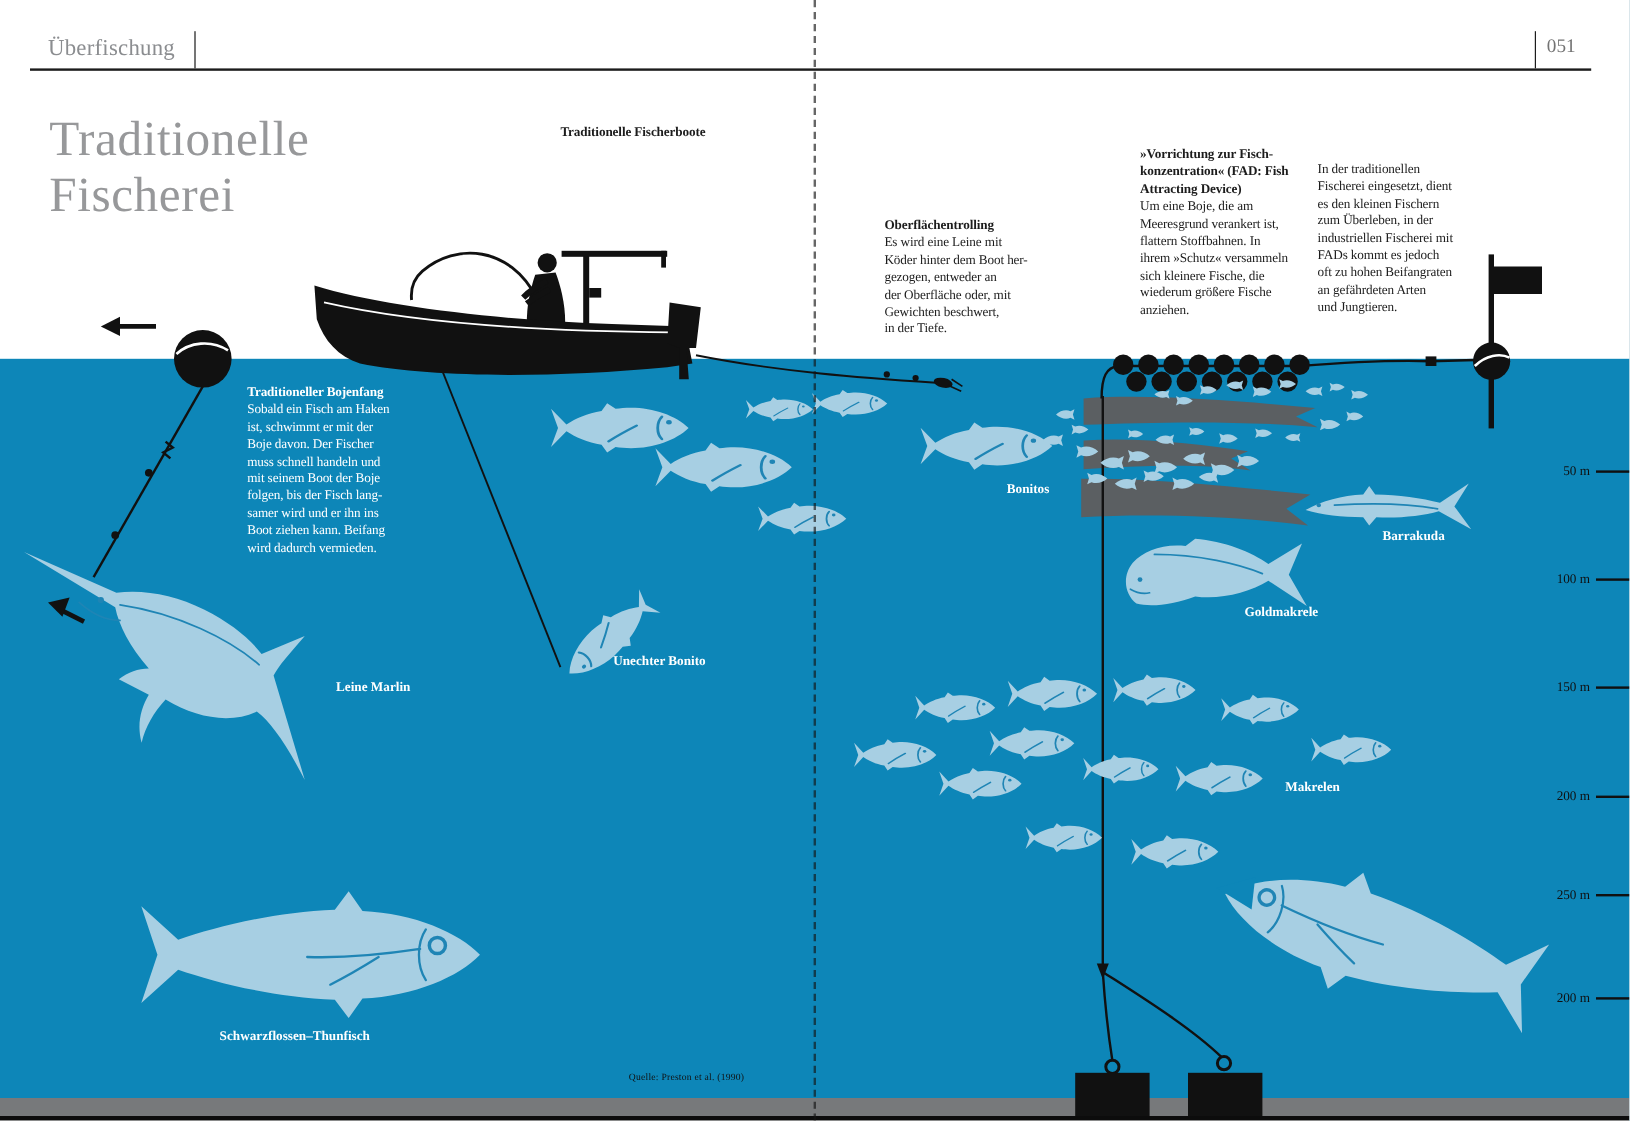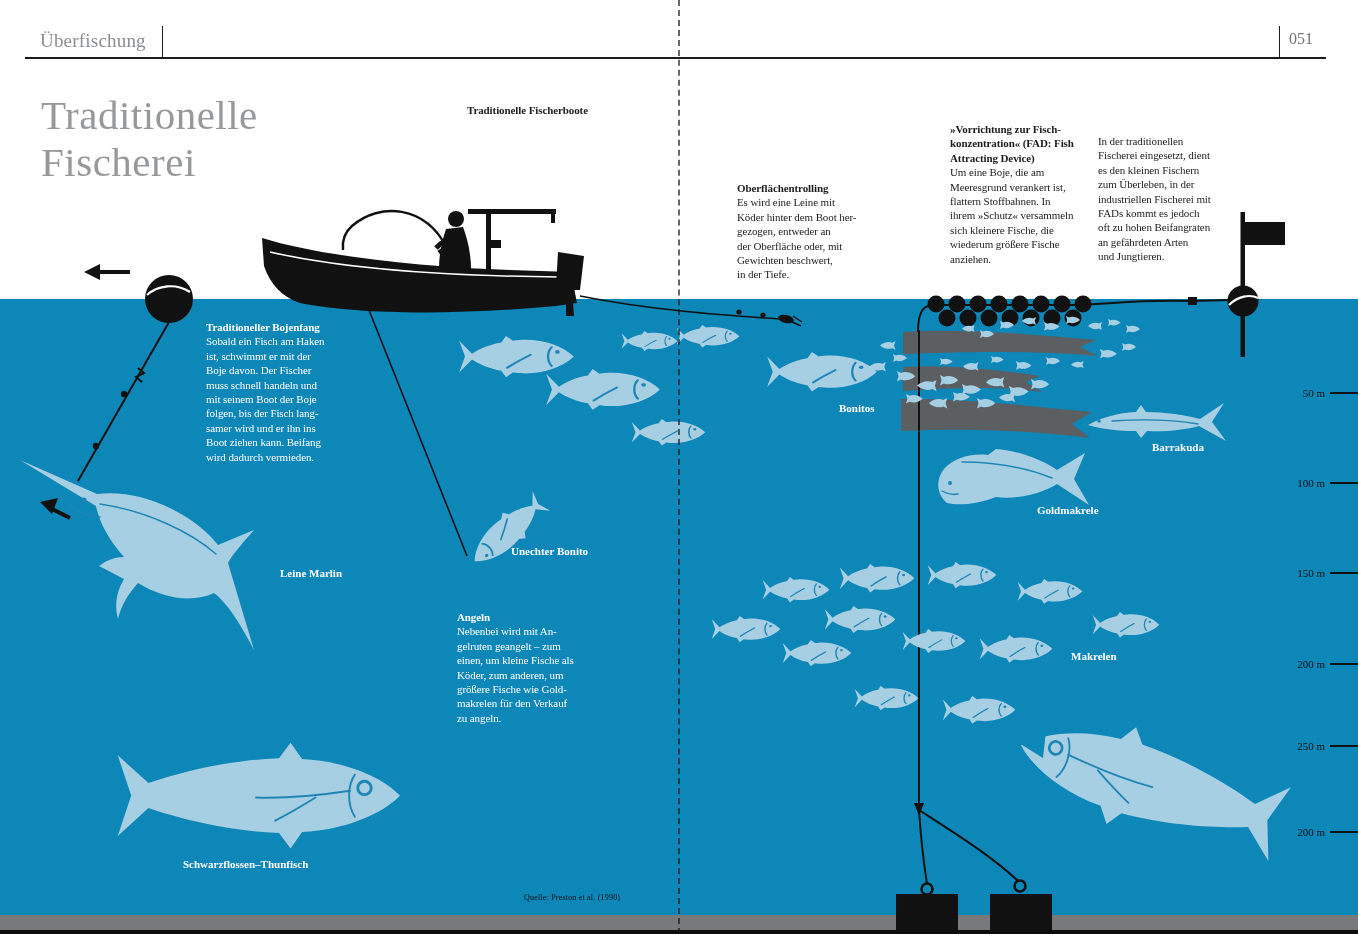--- a/index.html
+++ b/index.html
@@ -294,30 +294,20 @@
 ist, schwimmt er mit der
 Boje davon. Der Fischer
 muss schnell handeln und
 mit seinem Boot der Boje
 folgen, bis der Fisch lang-
 samer wird und er ihn ins
 Boot ziehen kann. Beifang
 wird dadurch vermieden.</span>
   </div>
 
-  <div class="tb light" style="left:457px;top:610px">
-    <span class="tb-title">Angeln</span>
-    <span class="tb-body">Nebenbei wird mit An-
-gelruten geangelt – zum
-einen, um kleine Fische als
-Köder, zum anderen, um
-größere Fische wie Gold-
-makrelen für den Verkauf
-zu angeln.</span>
-  </div>
 
   <span class="sp-label" style="left:280px;top:567px">Leine Marlin</span>
   <span class="sp-label" style="left:183px;top:858px">Schwarzflossen–Thunfisch</span>
   <span class="sp-label" style="left:511px;top:545px">Unechter Bonito</span>
   <span class="sp-label" style="left:839px;top:402px">Bonitos</span>
   <span class="sp-label" style="left:1152px;top:441px">Barrakuda</span>
   <span class="sp-label" style="left:1037px;top:504px">Goldmakrele</span>
   <span class="sp-label" style="left:1071px;top:650px">Makrelen</span>
 
   <div class="depth-row" style="top:384px">

